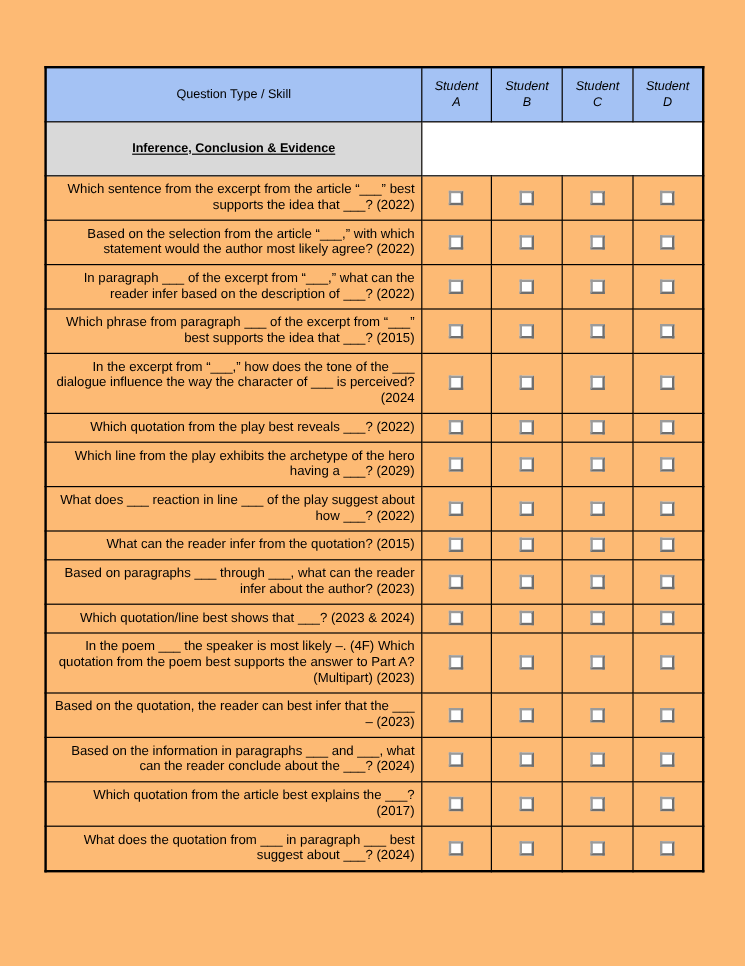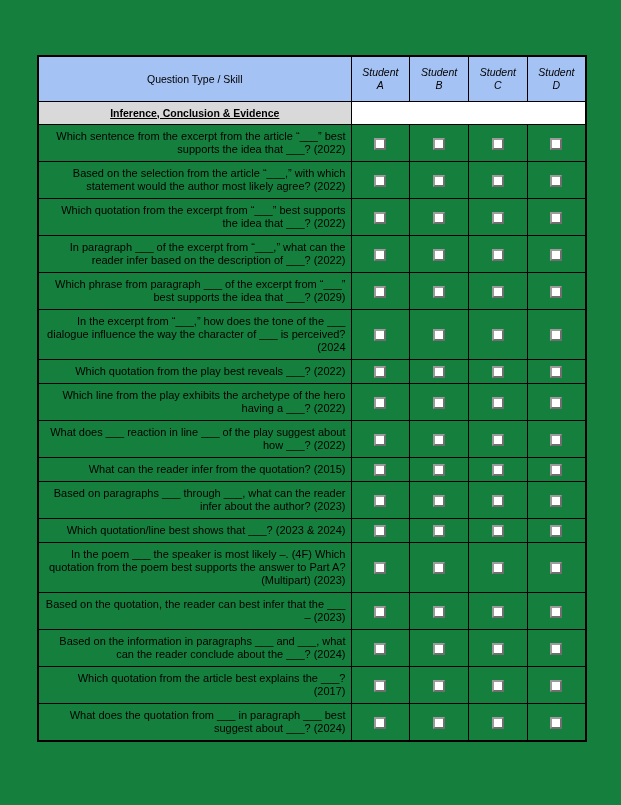--- a/index.html
+++ b/index.html
@@ -8,21 +8,21 @@
     --border:#000000;
     --text:#000000;
     --checkbox-border:#8a8a8a;
   }
   html,body{margin:0;padding:0;}
   body{
     width:621px;height:805px;background:#ffffff;
     font-family:"Liberation Sans",sans-serif;color:var(--text);
     -webkit-font-smoothing:antialiased;
   }
-  .page{position:relative;width:621px;height:805px;background:#15803d;overflow:hidden;}
+  .page{position:relative;width:621px;height:805px;background:#fdba74;overflow:hidden;}
   table.grid{
     position:absolute;left:37px;top:55px;width:548px;
     border-collapse:collapse;table-layout:fixed;
     border:2px solid var(--border);
   }
   col.c-q{width:313px;}
   col.c-s{width:58.75px;}
   th,td{border:1px solid var(--border);}
   thead th{
     background:var(--header-bg);
@@ -32,21 +32,21 @@
     text-align:center;vertical-align:middle;
     border-bottom:1.5px solid var(--border);
     padding:2px;
   }
   .shead span{display:block;font-style:italic;}
   .section-cell{
     background:var(--section-bg);
     text-align:center;vertical-align:middle;
     font-weight:bold;text-decoration:underline;
     font-size:10.5px;line-height:13px;
-    height:22px;padding:0 4px;
+    height:22px;padding:11px 4px;
   }
   .section-rest{background:#ffffff;}
   td.qcell{
     font-size:11px;line-height:13px;
     padding:5px 5px 5px 5px;vertical-align:middle;
     word-wrap:break-word;
     text-align:right;
   }
   td.ccell{text-align:center;vertical-align:middle;}
   .checkbox{
@@ -103,56 +103,49 @@
           <td class="ccell"><span class="checkbox" role="checkbox" aria-checked="false"></span></td>
         </tr>
         <tr>
           <td class="qcell">Based on the selection from the article “___,” with which statement would the author most likely agree? (2022)</td>
           <td class="ccell"><span class="checkbox" role="checkbox" aria-checked="false"></span></td>
           <td class="ccell"><span class="checkbox" role="checkbox" aria-checked="false"></span></td>
           <td class="ccell"><span class="checkbox" role="checkbox" aria-checked="false"></span></td>
           <td class="ccell"><span class="checkbox" role="checkbox" aria-checked="false"></span></td>
         </tr>
         <tr>
-          <td class="qcell">Which quotation from the excerpt from “___” best supports the idea that ___? (2022)</td>
-          <td class="ccell"><span class="checkbox" role="checkbox" aria-checked="false"></span></td>
-          <td class="ccell"><span class="checkbox" role="checkbox" aria-checked="false"></span></td>
-          <td class="ccell"><span class="checkbox" role="checkbox" aria-checked="false"></span></td>
-          <td class="ccell"><span class="checkbox" role="checkbox" aria-checked="false"></span></td>
-        </tr>
-        <tr>
           <td class="qcell">In paragraph ___ of the excerpt from “___,” what can the reader infer based on the description of ___? (2022)</td>
           <td class="ccell"><span class="checkbox" role="checkbox" aria-checked="false"></span></td>
           <td class="ccell"><span class="checkbox" role="checkbox" aria-checked="false"></span></td>
           <td class="ccell"><span class="checkbox" role="checkbox" aria-checked="false"></span></td>
           <td class="ccell"><span class="checkbox" role="checkbox" aria-checked="false"></span></td>
         </tr>
         <tr>
-          <td class="qcell">Which phrase from paragraph ___ of the excerpt from “___” best supports the idea that ___? (2029)</td>
+          <td class="qcell">Which phrase from paragraph ___ of the excerpt from “___” best supports the idea that ___? (2015)</td>
           <td class="ccell"><span class="checkbox" role="checkbox" aria-checked="false"></span></td>
           <td class="ccell"><span class="checkbox" role="checkbox" aria-checked="false"></span></td>
           <td class="ccell"><span class="checkbox" role="checkbox" aria-checked="false"></span></td>
           <td class="ccell"><span class="checkbox" role="checkbox" aria-checked="false"></span></td>
         </tr>
         <tr>
           <td class="qcell">In the excerpt from “___,” how does the tone of the ___ dialogue influence the way the character of ___ is perceived? (2024</td>
           <td class="ccell"><span class="checkbox" role="checkbox" aria-checked="false"></span></td>
           <td class="ccell"><span class="checkbox" role="checkbox" aria-checked="false"></span></td>
           <td class="ccell"><span class="checkbox" role="checkbox" aria-checked="false"></span></td>
           <td class="ccell"><span class="checkbox" role="checkbox" aria-checked="false"></span></td>
         </tr>
         <tr>
           <td class="qcell">Which quotation from the play best reveals ___? (2022)</td>
           <td class="ccell"><span class="checkbox" role="checkbox" aria-checked="false"></span></td>
           <td class="ccell"><span class="checkbox" role="checkbox" aria-checked="false"></span></td>
           <td class="ccell"><span class="checkbox" role="checkbox" aria-checked="false"></span></td>
           <td class="ccell"><span class="checkbox" role="checkbox" aria-checked="false"></span></td>
         </tr>
         <tr>
-          <td class="qcell">Which line from the play exhibits the archetype of the hero having a ___? (2022)</td>
+          <td class="qcell">Which line from the play exhibits the archetype of the hero having a ___? (2029)</td>
           <td class="ccell"><span class="checkbox" role="checkbox" aria-checked="false"></span></td>
           <td class="ccell"><span class="checkbox" role="checkbox" aria-checked="false"></span></td>
           <td class="ccell"><span class="checkbox" role="checkbox" aria-checked="false"></span></td>
           <td class="ccell"><span class="checkbox" role="checkbox" aria-checked="false"></span></td>
         </tr>
         <tr>
           <td class="qcell">What does ___ reaction in line ___ of the play suggest about how ___? (2022)</td>
           <td class="ccell"><span class="checkbox" role="checkbox" aria-checked="false"></span></td>
           <td class="ccell"><span class="checkbox" role="checkbox" aria-checked="false"></span></td>
           <td class="ccell"><span class="checkbox" role="checkbox" aria-checked="false"></span></td>

